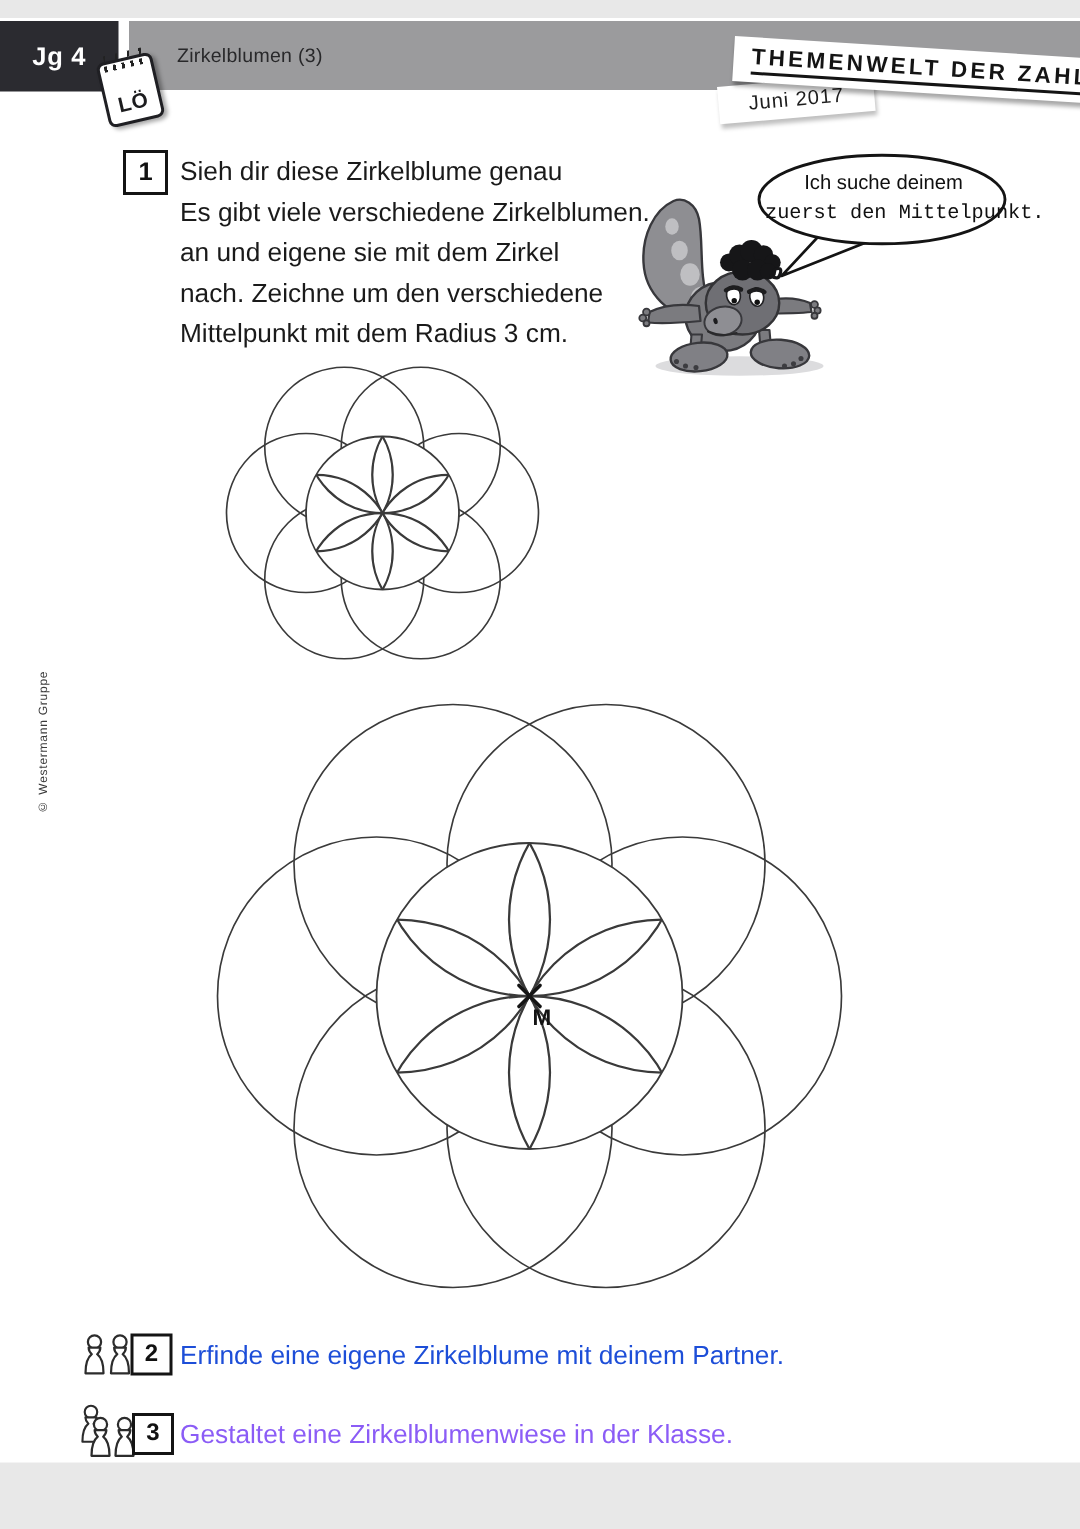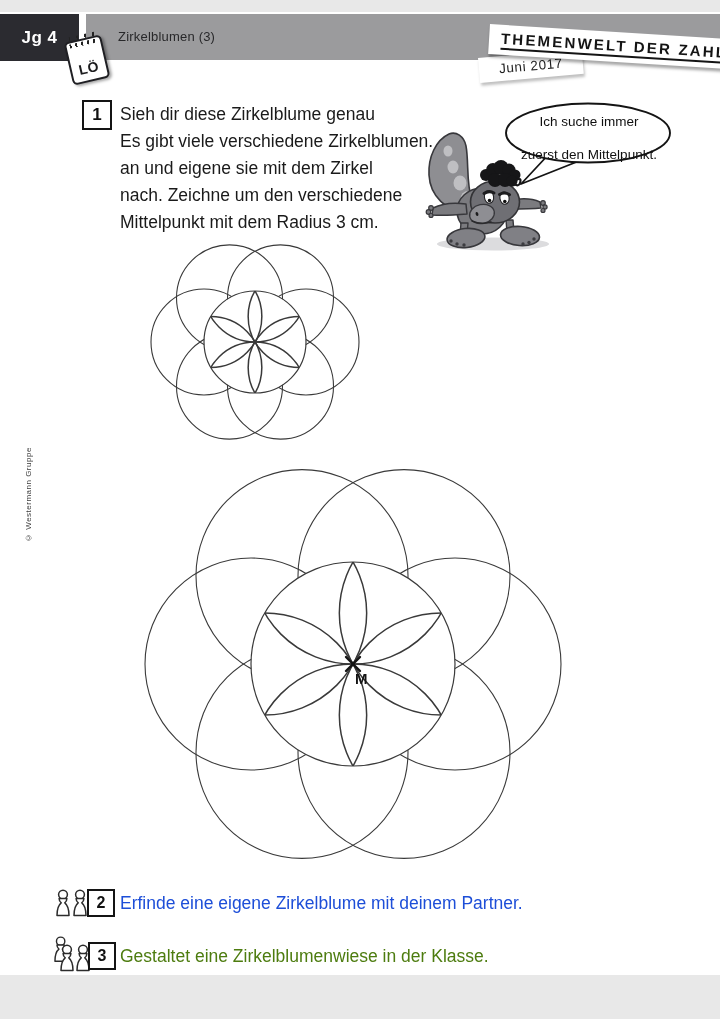--- a/index.html
+++ b/index.html
@@ -54,25 +54,25 @@
   .num-box{
     background:#fff;border:2.4px solid #141414;display:flex;align-items:center;justify-content:center;
     font-weight:bold;color:#111;
   }
   .nb1{left:82px;top:88px;width:26px;height:26px;font-size:17px;}
   .nb2{left:87px;top:877px;width:24px;height:24px;font-size:16px;}
   .nb3{left:88px;top:930px;width:24px;height:24px;font-size:16px;}
   .task1-text{left:120px;top:89px;width:345px;font-size:17.5px;line-height:27px;color:#1a1a1a;}
   .task-line{white-space:nowrap;}
   .task2-text{left:120px;top:881px;font-size:17.5px;white-space:nowrap;color:#1d4ed8;}
-  .task3-text{left:120px;top:934px;font-size:17.5px;white-space:nowrap;color:#4d7c0f;}
+  .task3-text{left:120px;top:934px;font-size:17.5px;white-space:nowrap;color:#8b5cf6;}
   
   .bubble-text{left:510px;width:158px;text-align:center;font-size:13.5px;font-weight:500;color:#101010;white-space:nowrap;}
   .bt1{top:102px;}
-  .bt2{top:135px;}
+  .bt2{top:123px;font-family:Liberation Mono, monospace;}
   .m-label{left:355px;top:658px;font-size:15px;font-weight:600;color:#141414;}
   svg{display:block;}
 </style>
 </head>
 <body>
 
 <div class="page">
 
   <div class="abs band"></div>
   <div class="abs jg-box">
@@ -169,21 +169,21 @@
         <circle cx="501" cy="155.5" r="7.5"></circle>
           <circle cx="509" cy="158" r="6.5"></circle>
         <circle cx="515" cy="163" r="5.5"></circle>
           <circle cx="495" cy="168" r="7"></circle>
         <circle cx="505" cy="168" r="7"></circle>
           <circle cx="512" cy="169" r="5.5"></circle>
         <path d="M 516 168 Q 522 165 520 171 Q 519 175 514 172" fill="none" stroke="#161618" stroke-width="2.2"></path>
       </g>
     </g>
   </svg>
-  <div class="abs bubble-text bt1">Ich suche immer</div>
+  <div class="abs bubble-text bt1">Ich suche deinem</div>
   <div class="abs bubble-text bt2">zuerst den Mittelpunkt.</div>
 
   <svg id="flower-small" class="abs" style="left:148px;top:224px;" width="216" height="210" viewBox="0 0 216 210">
       <circle cx="158" cy="106" r="53" fill="none" stroke="#3a3a3a" stroke-width="1.1"></circle>
       <circle cx="132.5" cy="61.832704406993635" r="53" fill="none" stroke="#3a3a3a" stroke-width="1.1"></circle>
       <circle cx="81.50000000000001" cy="61.83270440699363" r="53" fill="none" stroke="#3a3a3a" stroke-width="1.1"></circle>
       <circle cx="56" cy="106" r="53" fill="none" stroke="#3a3a3a" stroke-width="1.1"></circle>
       <circle cx="81.49999999999997" cy="150.16729559300637" r="53" fill="none" stroke="#3a3a3a" stroke-width="1.1"></circle>
       <circle cx="132.5" cy="150.16729559300637" r="53" fill="none" stroke="#3a3a3a" stroke-width="1.1"></circle>
       <circle cx="107" cy="106" r="51" fill="#ffffff" stroke="#3a3a3a" stroke-width="1.2"></circle>

